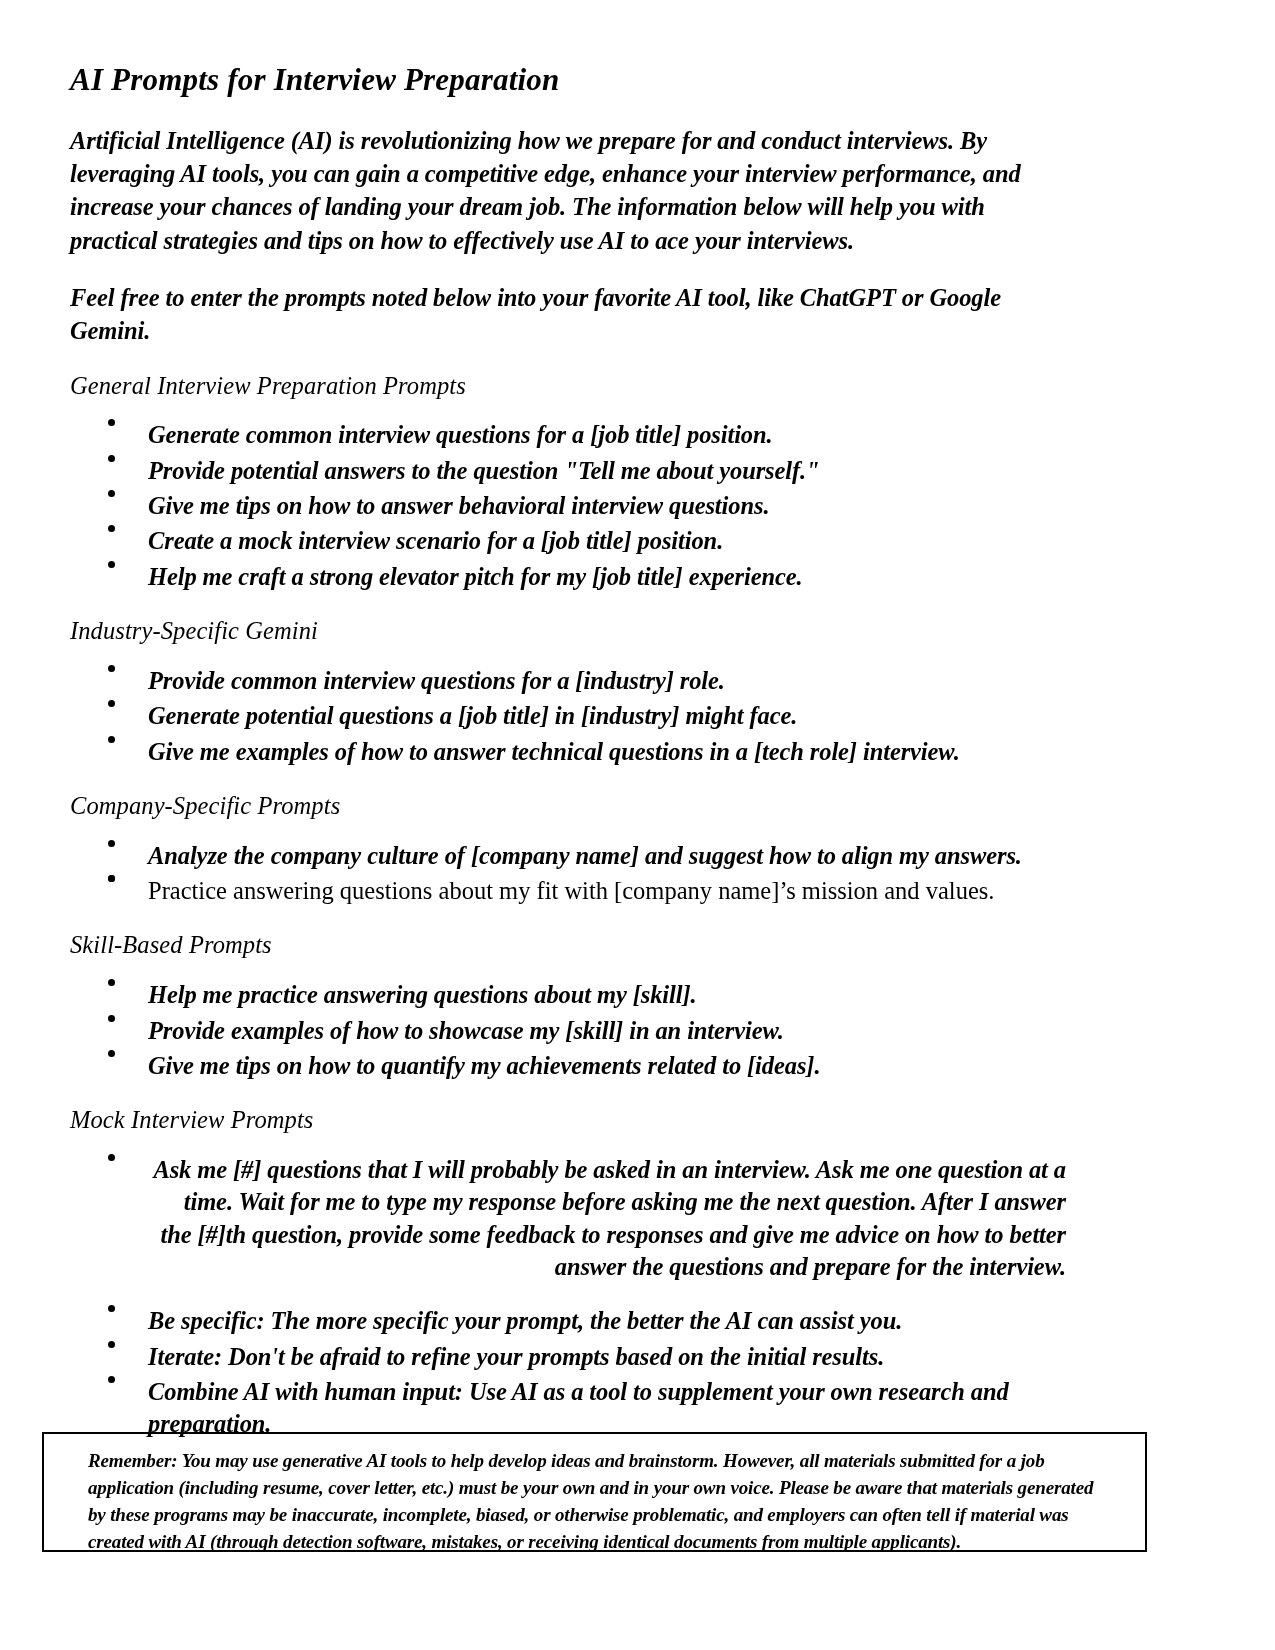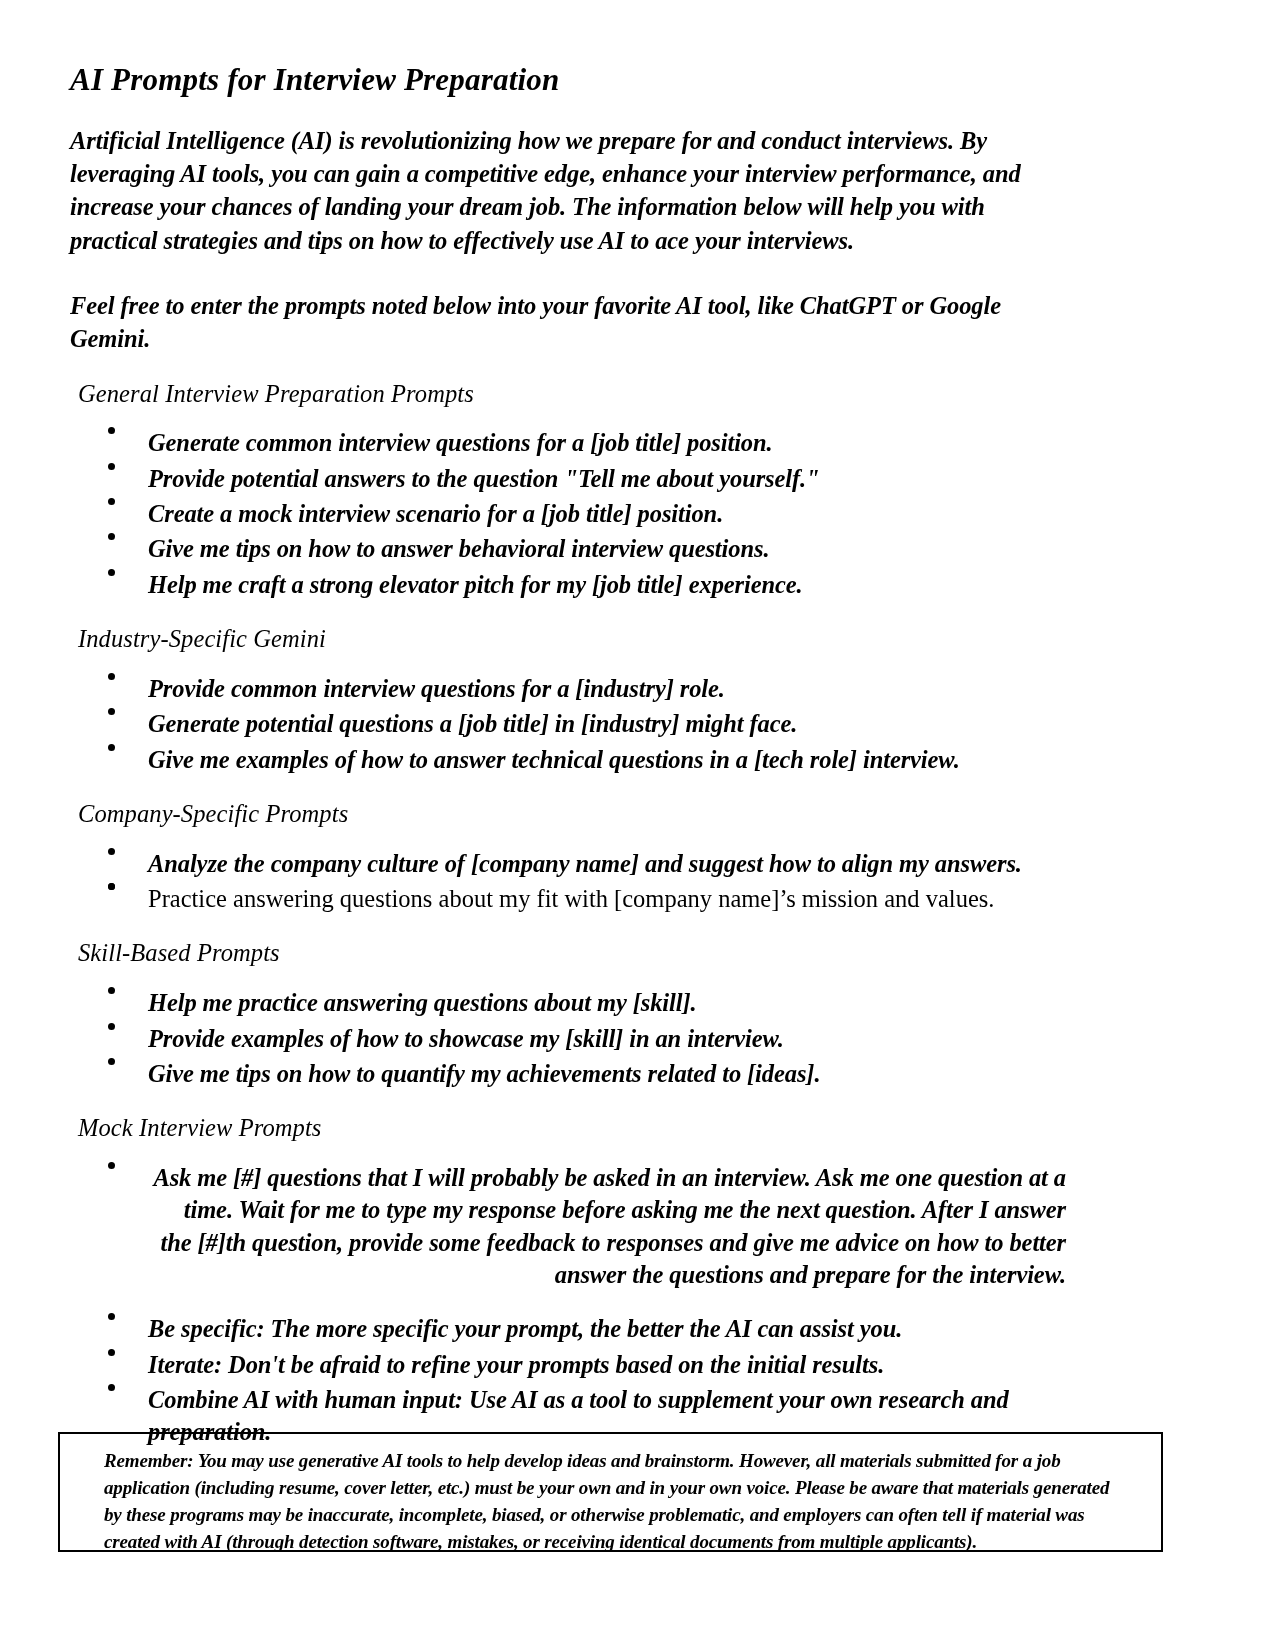--- a/index.html
+++ b/index.html
@@ -31,30 +31,30 @@
   }
   .para {
     font-size: 24.5px;
     font-weight: bold;
     font-style: italic;
     line-height: 1.36;
     margin: 0 0 22px 0;
     letter-spacing: -0.1px;
   }
   .para.intro {
-    margin-bottom: 32px;
+    margin-bottom: 24px;
     padding-right: 28px;
     font-style: italic;
   }
   .section-heading {
     font-size: 24.5px;
     font-weight: normal;
     font-style: italic;
     line-height: 1.3;
-    margin: 0 0 18px 8px;
+    margin: 0 0 18px 0;
     letter-spacing: 0.1px;
   }
   ul.bullets {
     list-style: none;
     margin: 0 0 22px 0;
     padding: 0;
   }
   ul.bullets li {
     position: relative;
     font-size: 24.5px;
@@ -80,21 +80,21 @@
     font-weight: normal;
     font-style: normal;
     letter-spacing: 0;
   }
   ul.bullets li.long {
     padding-right: 10px;
     text-align: right;
   }
   .notice-box {
     position: absolute;
-    left: 58px;
+    left: 42px;
     top: 1432px;
     width: 1105px;
     height: 120px;
     border: 2px solid #000000;
     box-sizing: border-box;
     padding: 14px 34px 10px 44px;
   }
   .notice-text {
     font-size: 19px;
     font-weight: bold;
@@ -112,22 +112,22 @@
   <h1 class="doc-title">AI Prompts for Interview Preparation</h1>
 
   <p class="para intro">Artificial Intelligence (AI) is revolutionizing how we prepare for and conduct interviews. By leveraging AI tools, you can gain a competitive edge, enhance your interview performance, and increase your chances of landing your dream job. The information below will help you with practical strategies and tips on how to effectively use AI to ace your interviews.</p>
 
   <p class="para">Feel free to enter the prompts noted below into your favorite AI tool, like ChatGPT or Google Gemini.</p>
 
   <h2 class="section-heading">General Interview Preparation Prompts</h2>
   <ul class="bullets">
     <li><span class="bullet-dot"></span><span>Generate common interview questions for a [job title] position.</span></li>
     <li><span class="bullet-dot"></span><span>Provide potential answers to the question "Tell me about yourself."</span></li>
+    <li><span class="bullet-dot"></span><span>Give me tips on how to answer behavioral interview questions.</span></li>
     <li><span class="bullet-dot"></span><span>Create a mock interview scenario for a [job title] position.</span></li>
-    <li><span class="bullet-dot"></span><span>Give me tips on how to answer behavioral interview questions.</span></li>
     <li><span class="bullet-dot"></span><span>Help me craft a strong elevator pitch for my [job title] experience.</span></li>
   </ul>
 
   <h2 class="section-heading">Industry-Specific Gemini</h2>
   <ul class="bullets">
     <li><span class="bullet-dot"></span><span>Provide common interview questions for a [industry] role.</span></li>
     <li><span class="bullet-dot"></span><span>Generate potential questions a [job title] in [industry] might face.</span></li>
     <li><span class="bullet-dot"></span><span>Give me examples of how to answer technical questions in a [tech role] interview.</span></li>
   </ul>
 

